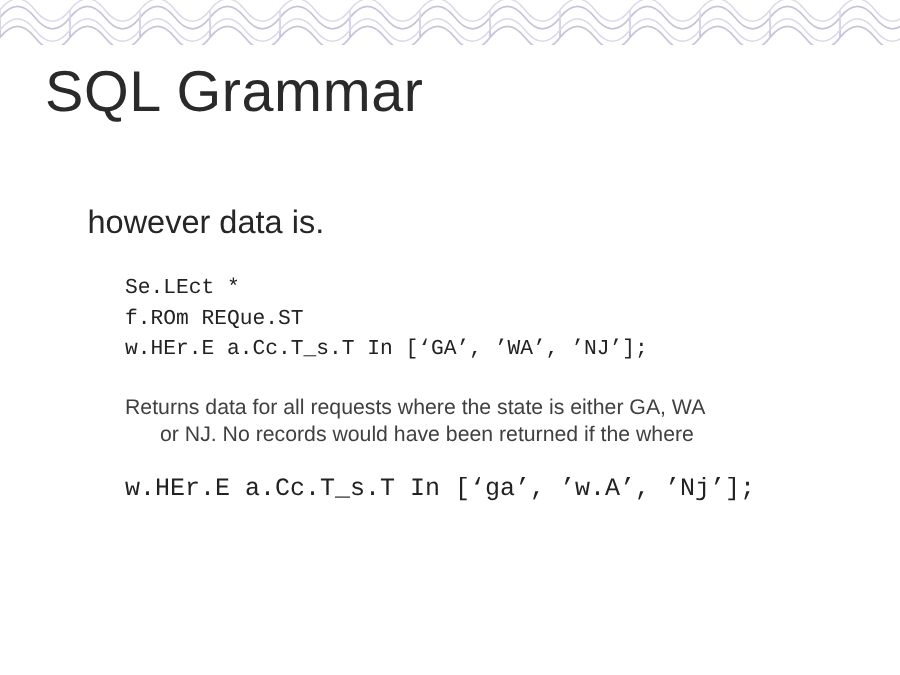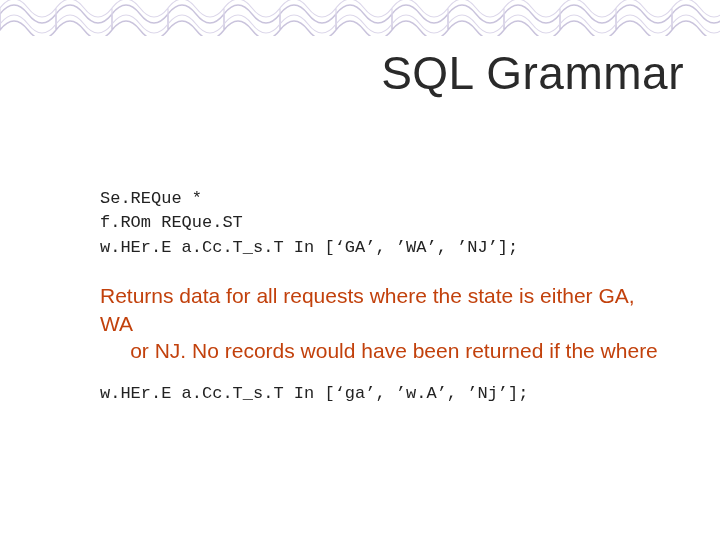--- a/index.html
+++ b/index.html
@@ -28,21 +28,21 @@
   .slide {
     position: relative;
     padding: 46px 36px 20px 36px;
     box-sizing: border-box;
     width: 100%;
     height: 100%;
   }
 
   h1.title {
     margin: 0 0 28px 0;
-    text-align: right;
+    text-align: left;
     font-family: "Comic Sans MS", "Comic Sans", cursive, sans-serif;
     font-weight: 400;
     font-size: 46px;
     color: #2a2a2a;
     letter-spacing: 0.5px;
   }
 
   .lead {
     font-family: Tahoma, Verdana, sans-serif;
     font-size: 26px;
@@ -56,31 +56,31 @@
     font-family: "Courier New", Courier, monospace;
     font-size: 17px;
     line-height: 1.45;
     white-space: pre;
     margin: 0 0 22px 64px;
     color: #222;
   }
 
   .explain {
     font-family: Tahoma, Verdana, sans-serif;
-    font-size: 21px;
+    font-size: 17px;
     line-height: 1.3;
     margin: 0 0 18px 64px;
     max-width: 560px;
-    color: #c2410c;
+    color: #404040;
   }
-  .explain .hang { display: block; padding-left: 28px; text-align: center; }
+  .explain .hang { display: block; padding-left: 28px; }
 
   .code2 {
     font-family: "Courier New", Courier, monospace;
-    font-size: 17px;
+    font-size: 20px;
     line-height: 1.45;
     white-space: pre;
     margin: 0 0 0 64px;
     color: #222;
   }
 </style>
 </head>
 <body>
 
 <div class="top-deco">
@@ -94,23 +94,24 @@
     <rect width="720" height="36" fill="url(#w)"></rect>
   </svg>
 </div>
 
 <div class="slide">
 
   <h1 class="title">SQL Grammar</h1>
 
   <p class="lead">
     <br>
+    <span class="line2">however data is.</span>
   </p>
 
-  <div class="code"><span>Se.REQue *</span>
+  <div class="code"><span>Se.LEct *</span>
 <span>f.ROm REQue.ST</span>
 <span>w.HEr.E a.Cc.T_s.T In [‘GA’, ’WA’, ’NJ’];</span></div>
 
   <p class="explain">
     <span>Returns data for all requests where the state is either GA, WA</span>
     <span class="hang">or NJ.  No records would have been returned if the where</span>
   </p>
 
   <div class="code2"><span>w.HEr.E a.Cc.T_s.T In [‘ga’, ’w.A’, ’Nj’];</span></div>
 

